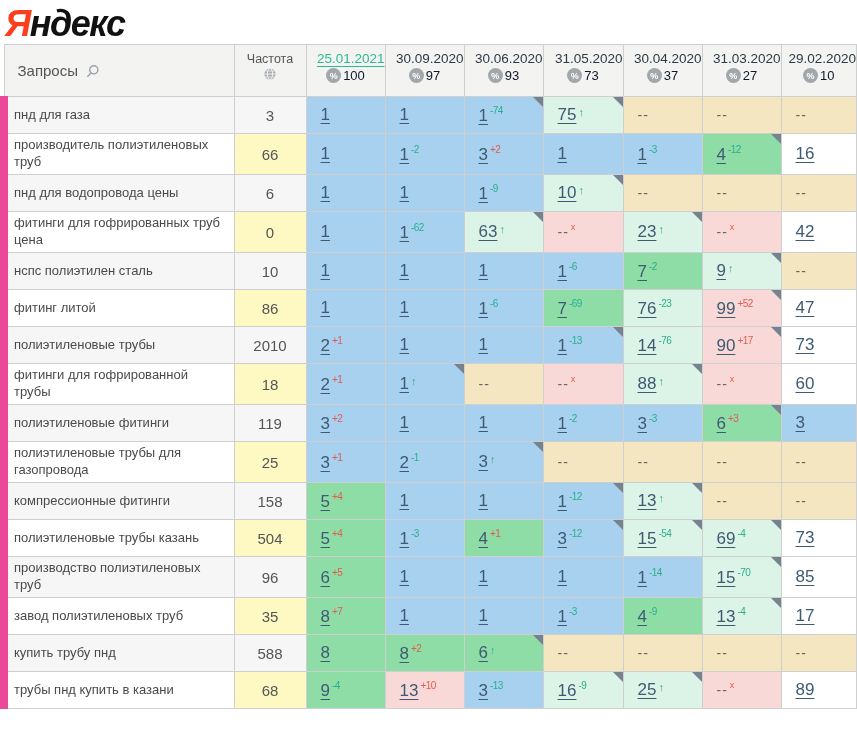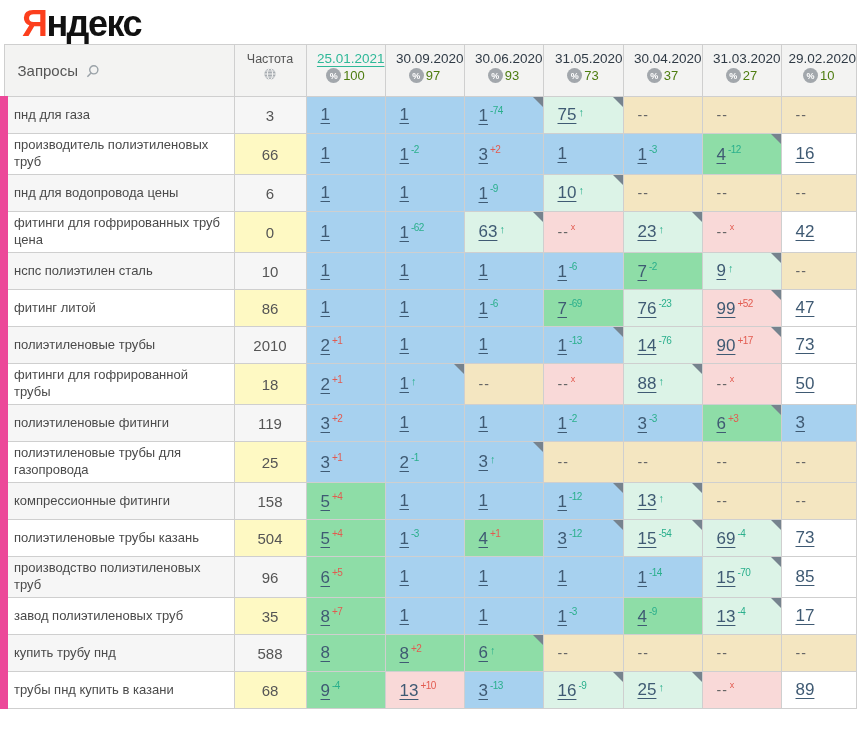--- a/index.html
+++ b/index.html
@@ -7,37 +7,37 @@
     --cell-blue:#a7d1ef; --cell-green:#8edda7; --cell-palegreen:#dcf3e7;
     --cell-pink:#f9d9d8; --cell-beige:#f4e6c1; --cell-white:#ffffff;
     --pos-text:#3f5a73; --corner:#76838e;
   }
   *{box-sizing:border-box;}
   html,body{margin:0;padding:0;}
   body{
     width:857px;height:750px;overflow:hidden;background:#fff;
     font-family:"Liberation Sans",sans-serif;
   }
-  .logo{padding:5px 0 0 22px;height:42px;font-weight:700;font-size:36px;
-    letter-spacing:-1.5px;color:#111;line-height:1.05;}
+  .logo{padding:5px 0 0 5px;height:42px;font-weight:700;font-size:36px;
+    letter-spacing:-1.5px;color:#111;line-height:1.05;font-style:italic;}
   .logo-red{color:#fc3f1d;}
   table.grid{border-collapse:collapse;table-layout:fixed;width:857px;margin-top:2px;}
   .grid th,.grid td{border:1px solid #cfcfcf;padding:0;overflow:hidden;}
   thead th{background:#f3f3f2;height:52px;font-weight:400;vertical-align:middle;margin-top:8px;}
   th.qh{text-align:left;padding-left:13px;font-size:15px;color:#555;}
   th.qh .qh-inner{display:flex;align-items:center;gap:8px;}
   th.fh{font-size:12.5px;color:#555;text-align:center;vertical-align:top;padding-top:7px;}
   th.fh .globe{margin-top:1px;}
   th.dh{font-size:13.5px;color:#2f3a45;text-align:right;vertical-align:top;padding-top:6px;}
   .date-link{color:#2f3a45;text-decoration:none;cursor:pointer;white-space:nowrap;}
   .date-link.active{color:var(--accent);text-decoration:underline;text-underline-offset:3px;}
   .pct{display:flex;align-items:center;justify-content:center;gap:2px;margin-top:2px;}
   .pct-ic{width:15px;height:15px;border-radius:50%;background:#a2a7ac;color:#fff;
     font-size:9px;display:inline-flex;align-items:center;justify-content:center;font-weight:700;}
-  .pct-n{font-size:13px;color:#4d7c0f;}
+  .pct-n{font-size:13px;color:#0f172a;}
   tbody tr{height:37px;}
   tbody tr.tall{height:41px;}
   td.qc{background:#fff;border-left:8px solid #ec4899;padding:3px 8px 3px 6px;
     font-size:13px;color:#4a4a4a;line-height:1.3;}
   td.fc{background:#fef9c3;text-align:center;font-size:15px;color:#555;}
   tr.odd td.qc, tr.odd td.fc{background:#f6f6f6;}
   td.pos{position:relative;text-align:left;padding-left:14px;font-size:17px;vertical-align:middle;}
   .bg-blue{background:var(--cell-blue);} .bg-green{background:var(--cell-green);}
   .bg-palegreen{background:var(--cell-palegreen);} .bg-pink{background:var(--cell-pink);}
   .bg-beige{background:var(--cell-beige);} .bg-white{background:var(--cell-white);}
@@ -202,21 +202,21 @@
       </tr>
       <tr class="even tall">
         <td class="qc"><span class="qtext">фитинги для гофрированной трубы</span></td>
         <td class="fc">18</td>
         <td class="pos bg-blue"><span class="pv">2</span><span class="sup down">+1</span></td>
         <td class="pos bg-blue corner"><span class="pv">1</span><span class="sup up arrow">↑</span></td>
         <td class="pos bg-beige"><span class="nd">--</span></td>
         <td class="pos bg-pink"><span class="nd">--</span><span class="sup down xmark">x</span></td>
         <td class="pos bg-palegreen corner"><span class="pv">88</span><span class="sup up arrow">↑</span></td>
         <td class="pos bg-pink"><span class="nd">--</span><span class="sup down xmark">x</span></td>
-        <td class="pos bg-white"><span class="pv">50</span></td>
+        <td class="pos bg-white"><span class="pv">60</span></td>
       </tr>
       <tr class="odd">
         <td class="qc"><span class="qtext">полиэтиленовые фитинги</span></td>
         <td class="fc">119</td>
         <td class="pos bg-blue"><span class="pv">3</span><span class="sup down">+2</span></td>
         <td class="pos bg-blue"><span class="pv">1</span></td>
         <td class="pos bg-blue"><span class="pv">1</span></td>
         <td class="pos bg-blue"><span class="pv">1</span><span class="sup up">-2</span></td>
         <td class="pos bg-blue"><span class="pv">3</span><span class="sup up">-3</span></td>
         <td class="pos bg-green corner"><span class="pv">6</span><span class="sup down">+3</span></td>

